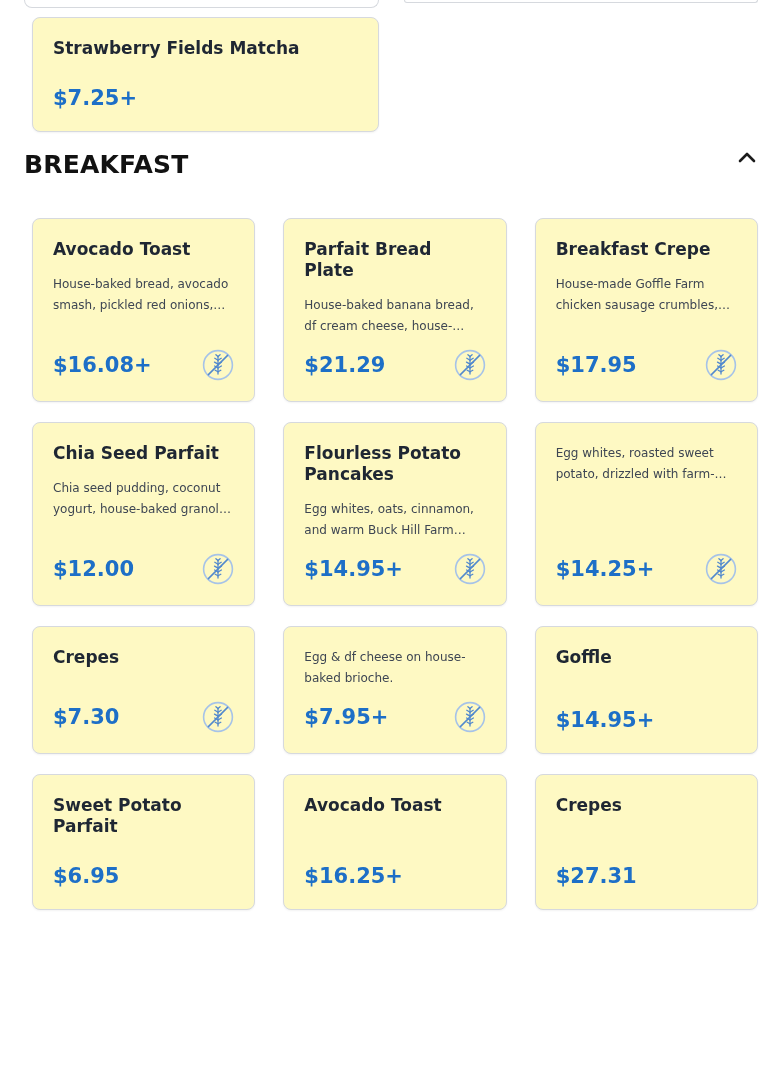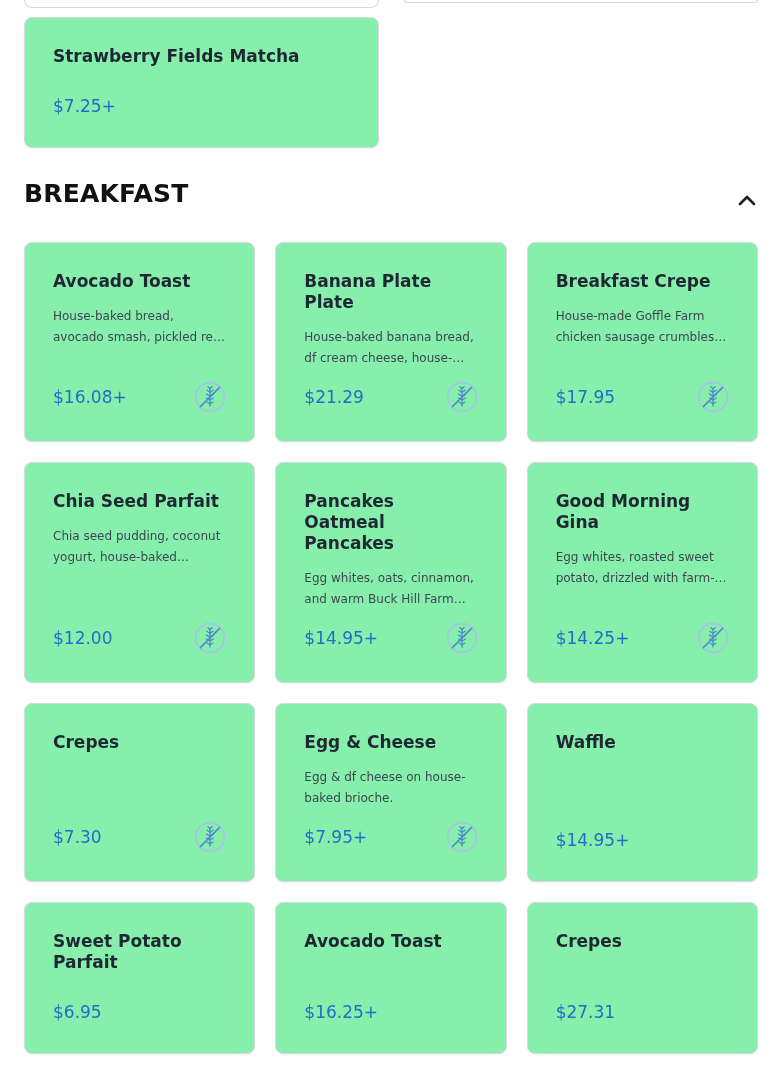--- a/index.html
+++ b/index.html
@@ -20,28 +20,29 @@
   }
   .grid {
     display: grid;
     grid-template-columns: 1fr 1fr 1fr;
     column-gap: 25px;
     row-gap: 16px;
     margin: 34px 24px 0;
     gap: 20px;
   }
   .card {
-    background: #86efac;
+    background: #fef9c3;
     border: 1px solid #d6d9de;
     border-radius: 8px;
-    padding: 28px;
+    padding: 20px;
     display: flex;
     flex-direction: column;
     min-height: 97px;
     box-shadow: 0 1px 2px rgba(0,0,0,0.05);
+    margin-left: 8px;
   }
   .card-title {
     font-size: 17px;
     font-weight: bold;
     color: #1f2733;
     line-height: 21px;
     margin-bottom: 14px;
   }
   .card-desc {
     font-size: 12px;
@@ -54,46 +55,46 @@
   }
   .card-footer {
     margin-top: auto;
     padding-top: 12px;
     display: flex;
     align-items: center;
     justify-content: space-between;
     min-height: 26px;
   }
   .price {
-    font-size: 17px;
-    font-weight: normal;
+    font-size: 21px;
+    font-weight: bold;
     color: #1d6fc7;
     line-height: 26px;
   }
   .gf-icon { flex: 0 0 auto; }
   
   .cut-card {
     border: 1px solid #d6d9de;
     border-top: none;
     height: 8px;
     border-radius: 0 0 9px 9px;
   }
   .cut-card.thin {
     height: 3px;
     border-radius: 0 0 5px 5px;
   }
   .strawberry-card {
     margin-top: 9px;
     min-height: 104px;
   }
   .section-header {
-    margin: 26px 24px 0;
+    margin: 18px 24px 0;
     height: 34px;
     display: flex;
-    align-items: flex-end;
+    align-items: flex-start;
     justify-content: space-between;
   }
   .section-title {
     font-size: 25px;
     font-weight: bold;
     letter-spacing: 0.2px;
     color: #121212;
     margin: 0;
   }
   .collapse-btn {
@@ -153,21 +154,21 @@
             <path d="M16 19 L19.4 17"></path>
           <path d="M16 22.8 L13.2 21.2"></path>
             <path d="M16 22.8 L18.8 21.2"></path>
         </g>
         <line x1="25.6" y1="6.4" x2="6.4" y2="25.6" stroke="#5289cd" stroke-width="1.5" stroke-linecap="round"></line>
       </svg>
     </div>
   </div>
 
   <div class="card">
-    <div class="card-title">Banana Plate Plate</div>
+    <div class="card-title">Parfait Bread Plate</div>
     <div class="card-desc">House-baked banana bread, df cream cheese, house- made jam and seasonal fresh fruit.</div>
     <div class="card-footer">
       <div class="price">$21.29</div>
       <svg class="gf-icon" width="32" height="32" viewBox="0 0 32 32" fill="none">
         <circle cx="16" cy="16" r="14.4" stroke="#a6c3e8" stroke-width="1.6"></circle>
         <g stroke="#5289cd" stroke-width="1.3" stroke-linecap="round">
           <line x1="16" y1="7.5" x2="16" y2="25"></line>
           <path d="M16 7.5 L13.9 5.7"></path>
             <path d="M16 7.5 L18.1 5.7"></path>
           <path d="M16 11.2 L12.8 9.3"></path>
@@ -228,21 +229,21 @@
             <path d="M16 19 L19.4 17"></path>
           <path d="M16 22.8 L13.2 21.2"></path>
             <path d="M16 22.8 L18.8 21.2"></path>
         </g>
         <line x1="25.6" y1="6.4" x2="6.4" y2="25.6" stroke="#5289cd" stroke-width="1.5" stroke-linecap="round"></line>
       </svg>
     </div>
   </div>
 
   <div class="card">
-    <div class="card-title">Pancakes Oatmeal Pancakes</div>
+    <div class="card-title">Flourless Potato Pancakes</div>
     <div class="card-desc">Egg whites, oats, cinnamon, and warm Buck Hill Farm syrup.</div>
     <div class="card-footer">
       <div class="price">$14.95+</div>
       <svg class="gf-icon" width="32" height="32" viewBox="0 0 32 32" fill="none">
         <circle cx="16" cy="16" r="14.4" stroke="#a6c3e8" stroke-width="1.6"></circle>
         <g stroke="#5289cd" stroke-width="1.3" stroke-linecap="round">
           <line x1="16" y1="7.5" x2="16" y2="25"></line>
           <path d="M16 7.5 L13.9 5.7"></path>
             <path d="M16 7.5 L18.1 5.7"></path>
           <path d="M16 11.2 L12.8 9.3"></path>
@@ -253,21 +254,20 @@
             <path d="M16 19 L19.4 17"></path>
           <path d="M16 22.8 L13.2 21.2"></path>
             <path d="M16 22.8 L18.8 21.2"></path>
         </g>
         <line x1="25.6" y1="6.4" x2="6.4" y2="25.6" stroke="#5289cd" stroke-width="1.5" stroke-linecap="round"></line>
       </svg>
     </div>
   </div>
 
   <div class="card">
-    <div class="card-title">Good Morning Gina</div>
     <div class="card-desc">Egg whites, roasted sweet potato, drizzled with farm-fresh chimichurri.</div>
     <div class="card-footer">
       <div class="price">$14.25+</div>
       <svg class="gf-icon" width="32" height="32" viewBox="0 0 32 32" fill="none">
         <circle cx="16" cy="16" r="14.4" stroke="#a6c3e8" stroke-width="1.6"></circle>
         <g stroke="#5289cd" stroke-width="1.3" stroke-linecap="round">
           <line x1="16" y1="7.5" x2="16" y2="25"></line>
           <path d="M16 7.5 L13.9 5.7"></path>
             <path d="M16 7.5 L18.1 5.7"></path>
           <path d="M16 11.2 L12.8 9.3"></path>
@@ -303,21 +303,20 @@
             <path d="M16 19 L19.4 17"></path>
           <path d="M16 22.8 L13.2 21.2"></path>
             <path d="M16 22.8 L18.8 21.2"></path>
         </g>
         <line x1="25.6" y1="6.4" x2="6.4" y2="25.6" stroke="#5289cd" stroke-width="1.5" stroke-linecap="round"></line>
       </svg>
     </div>
   </div>
 
   <div class="card">
-    <div class="card-title">Egg &amp; Cheese</div>
     <div class="card-desc">Egg &amp; df cheese on house-baked brioche.</div>
     <div class="card-footer">
       <div class="price">$7.95+</div>
       <svg class="gf-icon" width="32" height="32" viewBox="0 0 32 32" fill="none">
         <circle cx="16" cy="16" r="14.4" stroke="#a6c3e8" stroke-width="1.6"></circle>
         <g stroke="#5289cd" stroke-width="1.3" stroke-linecap="round">
           <line x1="16" y1="7.5" x2="16" y2="25"></line>
           <path d="M16 7.5 L13.9 5.7"></path>
             <path d="M16 7.5 L18.1 5.7"></path>
           <path d="M16 11.2 L12.8 9.3"></path>
@@ -328,21 +327,21 @@
             <path d="M16 19 L19.4 17"></path>
           <path d="M16 22.8 L13.2 21.2"></path>
             <path d="M16 22.8 L18.8 21.2"></path>
         </g>
         <line x1="25.6" y1="6.4" x2="6.4" y2="25.6" stroke="#5289cd" stroke-width="1.5" stroke-linecap="round"></line>
       </svg>
     </div>
   </div>
 
   <div class="card">
-    <div class="card-title">Waffle</div>
+    <div class="card-title">Goffle</div>
 
     <div class="card-footer">
       <div class="price">$14.95+</div>
 
     </div>
   </div>
 
   <div class="card">
     <div class="card-title">Sweet Potato Parfait</div>
 

